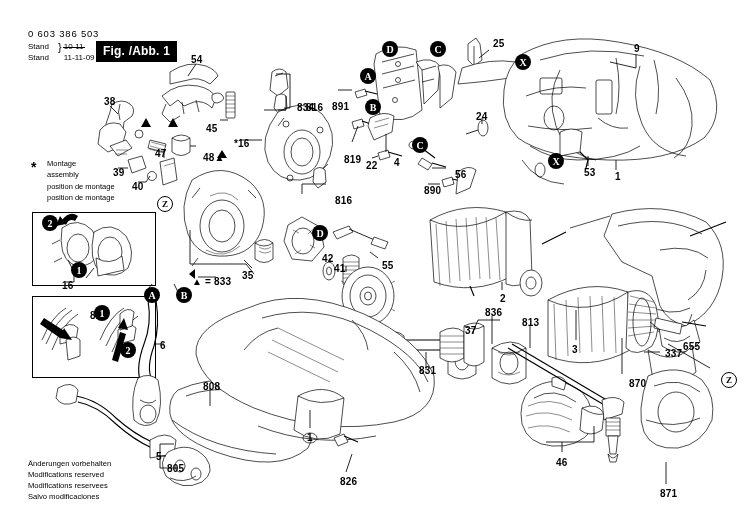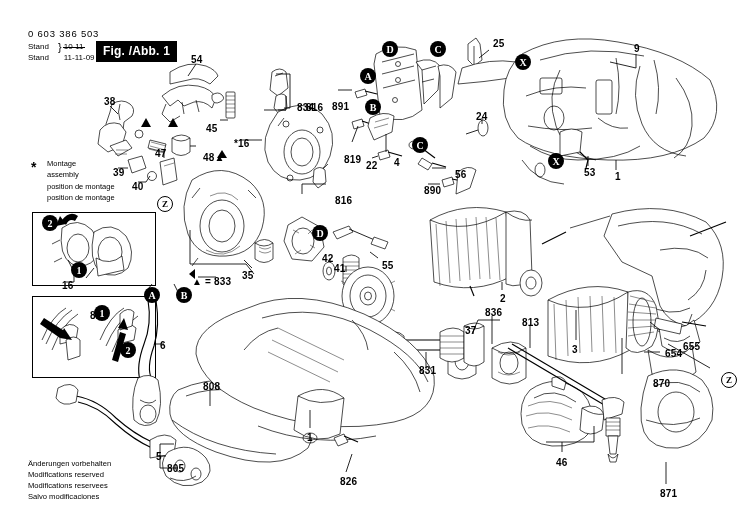--- a/index.html
+++ b/index.html
@@ -497,23 +497,23 @@
       <div class="lbl" style="left: 242px; top: 271px;">35</div>
       <div class="lbl" style="left: 192px; top: 277px;">▲ = 833</div>
       <div class="lbl" style="left: 322px; top: 254px;">42</div>
       <div class="lbl" style="left: 334px; top: 264px;">41</div>
       <div class="lbl" style="left: 382px; top: 261px;">55</div>
       <div class="lbl" style="left: 500px; top: 294px;">2</div>
       <div class="lbl" style="left: 485px; top: 308px;">836</div>
       <div class="lbl" style="left: 465px; top: 326px;">37</div>
       <div class="lbl" style="left: 522px; top: 318px;">813</div>
       <div class="lbl" style="left: 572px; top: 345px;">3</div>
-      <div class="lbl" style="left: 620px; top: 379px; padding-left: 33px;">870</div>
+      <div class="lbl" style="left: 596px; top: 379px; padding-left: 33px;">870</div>
       <div class="lbl" style="left: 665px; top: 342px; padding-left: 18px;">655</div>
-      <div class="lbl" style="left: 665px; top: 349px;">654</div>
+      <div class="lbl" style="left: 665px; top: 349px;">337</div>
       <div class="lbl" style="left: 203px; top: 382px;">808</div>
       <div class="lbl" style="left: 419px; top: 366px;">831</div>
       <div class="lbl" style="left: 307px; top: 433px;">1</div>
       <div class="lbl" style="left: 156px; top: 452px;">5</div>
       <div class="lbl" style="left: 143px; top: 464px; padding-left: 24px;">805</div>
       <div class="lbl" style="left: 340px; top: 477px;">826</div>
       <div class="lbl" style="left: 556px; top: 458px;">46</div>
       <div class="lbl" style="left: 660px; top: 489px;">871</div>
     </div>
 

